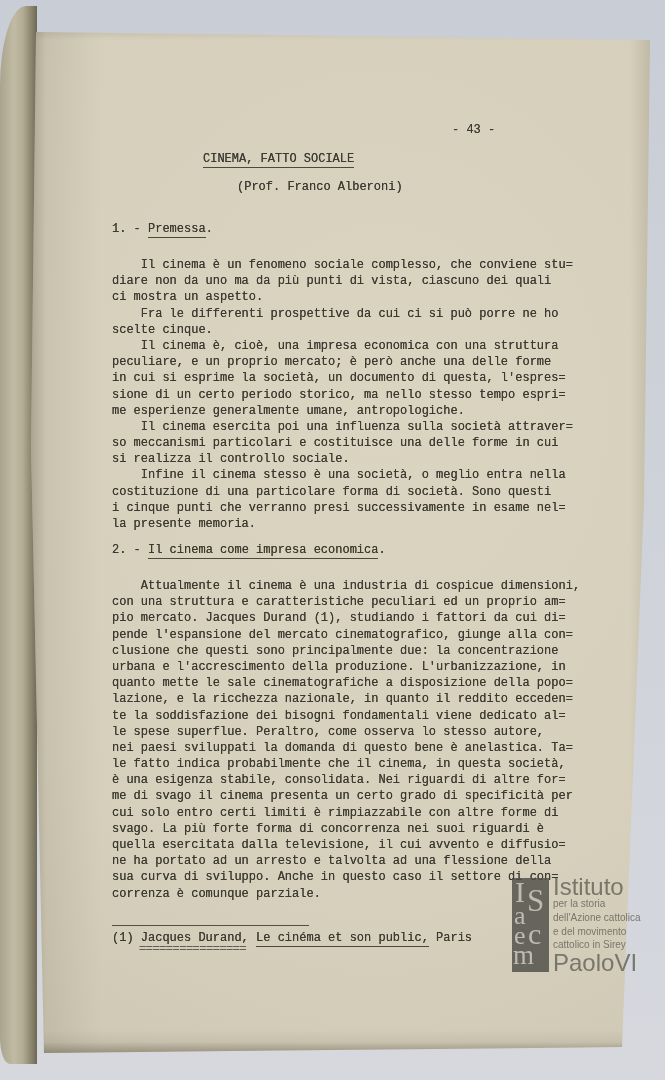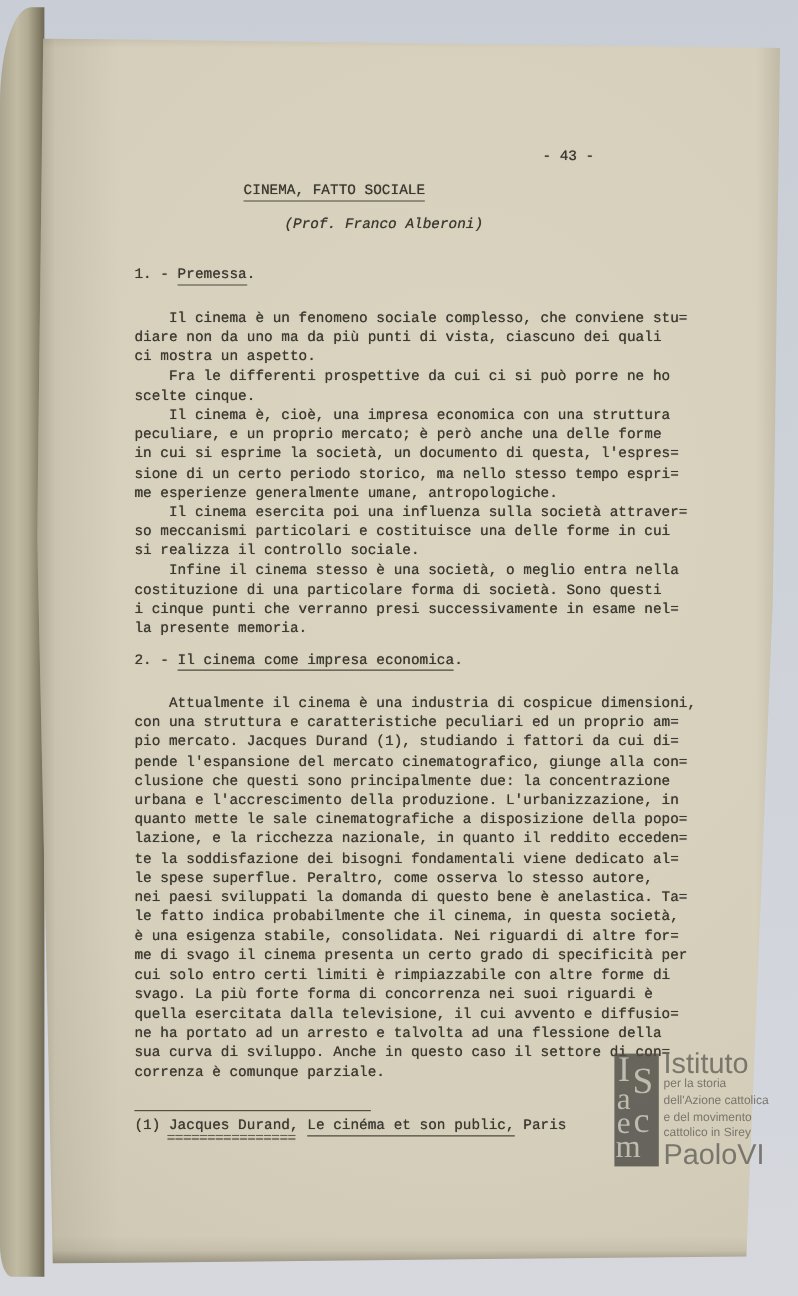--- a/index.html
+++ b/index.html
@@ -25,21 +25,21 @@
           radial-gradient(130% 95% at 56% 38%,#dad4c1 0%,#d5cfbc 52%,#cbc5b0 86%,#bfb9a3 100%);}
 
   
   .textlayer{position:absolute;left:0;top:0;width:665px;height:1055px;
              color:#3c3930;text-shadow:0 0 .6px rgba(58,54,44,.85);}
   .t{position:absolute;font-size:12px;line-height:16.2px;white-space:pre;}
   .u{border-bottom:1.2px solid rgba(60,56,46,.9);padding-bottom:.5px;}
   .tline{white-space:pre;height:16.2px;}
   .pagenum{left:452px;top:122px;}
   .title{left:203px;top:151px;}
-  .author{left:237px;top:179px;font-style:italic;}
+  .author{left:237px;top:179px;}
   .h1{left:112px;top:221px;font-family:Liberation Mono, monospace;}
   .body1{left:112px;top:257px;}
   .h2{left:112px;top:542px;}
   .body2{left:112px;top:578px;}
   .fnrule{position:absolute;left:112px;top:925px;width:197px;height:1.4px;
           background:rgba(60,56,46,.85);}
   .fn1{left:112px;top:930px;}
   .fn2{left:139px;top:947px;}
   .overtype{left:139px;top:941px;opacity:.75;letter-spacing:-.5px;}
 

